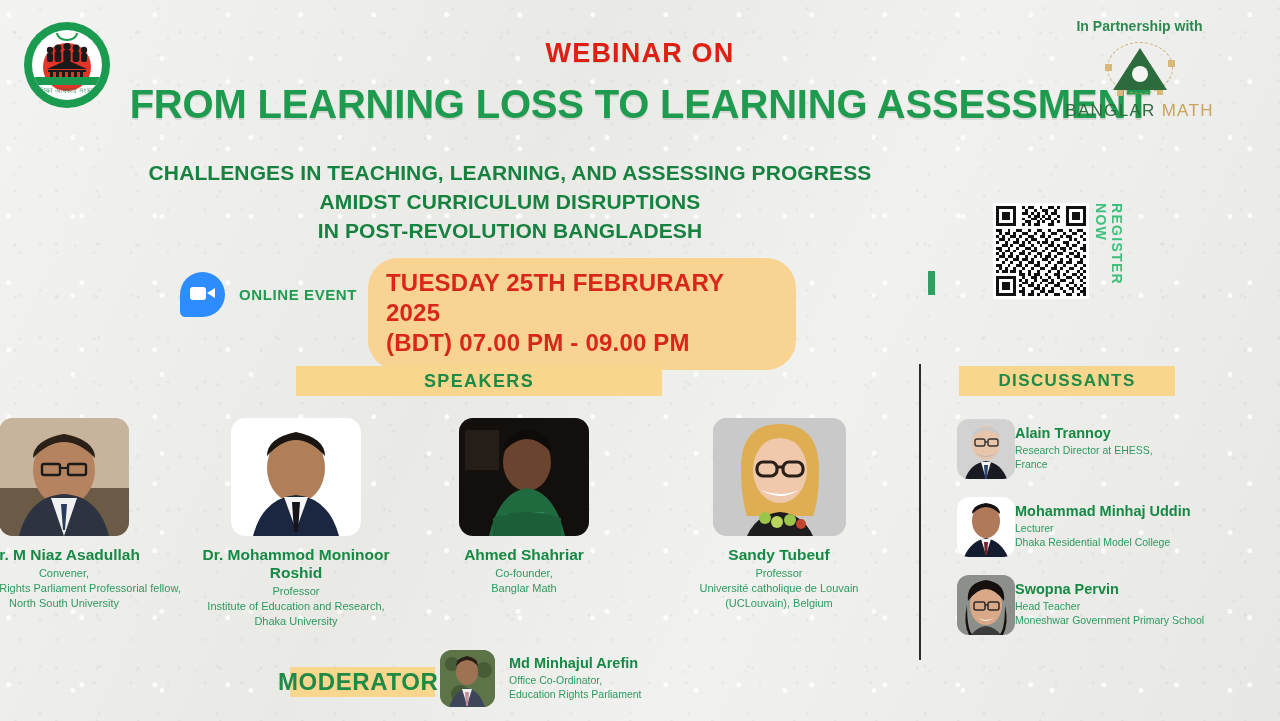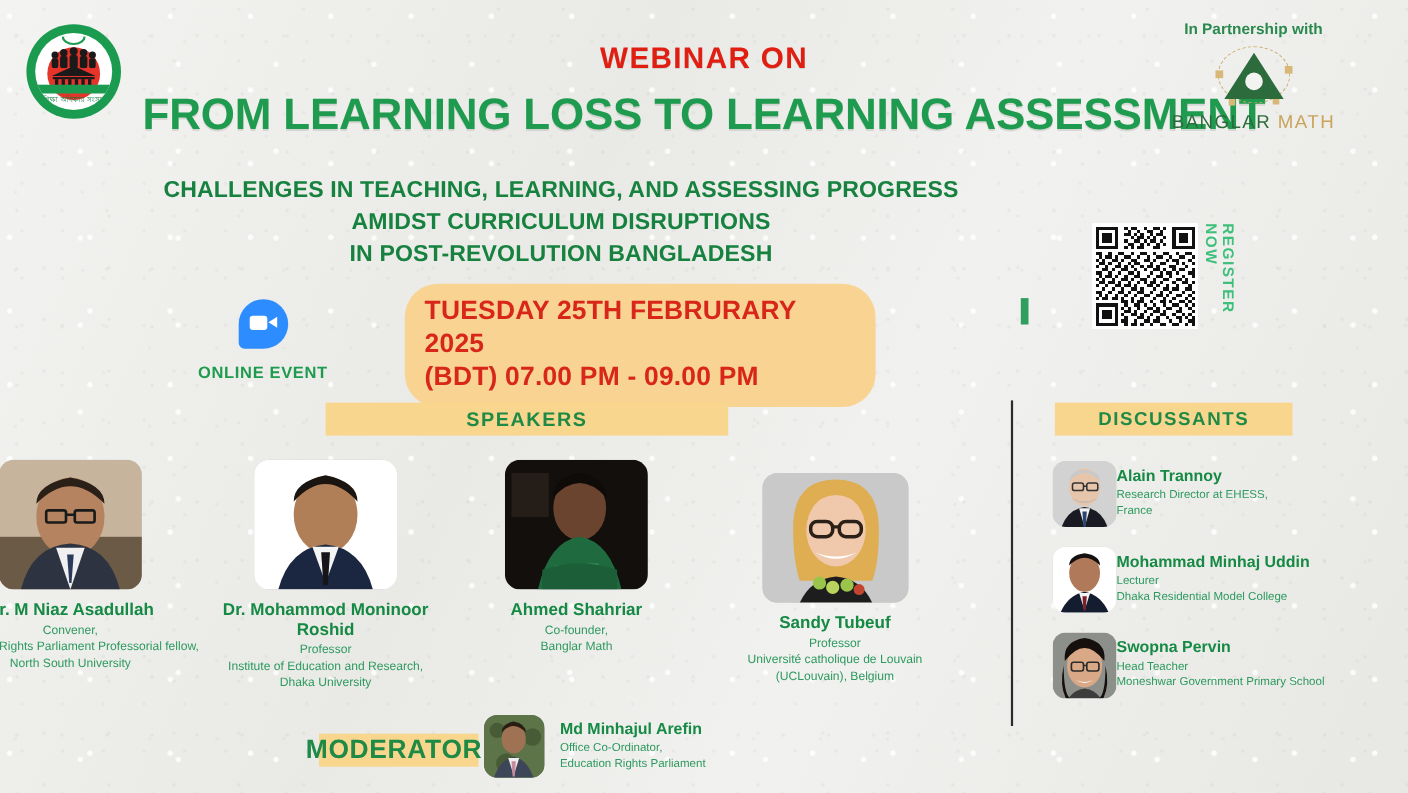--- a/index.html
+++ b/index.html
@@ -126,21 +126,21 @@
     color: #3fbf7c; font-size: 14px; font-weight: bold;
     letter-spacing: 1.3px;
     height: 96px;
   }
   .green-tick {
     position: absolute; left: 928px; top: 271px;
     width: 7px; height: 24px; background: #2f9e5f;
   }
 
   
-  .online-row { position: absolute; left: 180px; top: 272px; display: flex; align-items: center; gap: 14px; flex-direction: column; }
+  .online-row { position: absolute; left: 180px; top: 272px; display: flex; align-items: center; gap: 14px; }
   .zoom-icon { position: relative; width: 45px; height: 45px; }
   .zoom-bubble {
     position: absolute; inset: 0;
     background: #2d8cff; border-radius: 50% 50% 50% 12%;
   }
   .zoom-cam {
     position: absolute; left: 10px; top: 15px; width: 16px; height: 13px;
     background: #ffffff; border-radius: 3px;
   }
   .zoom-cam2 {
@@ -178,21 +178,21 @@
     position: absolute; left: 919px; top: 364px; width: 2px; height: 296px;
     background: #2b2b2b;
   }
 
   
   .speakers-row { position: absolute; left: 0; top: 418px; width: 920px; height: 230px; }
   .speaker { position: absolute; width: 236px; text-align: center; }
   .speaker:nth-of-type(1) { left: -54px; }
   .speaker:nth-of-type(2) { left: 178px; }
   .speaker:nth-of-type(3) { left: 406px; }
-  .speaker:nth-of-type(4) { left: 641px; margin-top: 12px; }
+  .speaker:nth-of-type(4) { left: 661px; }
 
   .photo {
     width: 130px; height: 118px; margin: 0 auto;
     border-radius: 14px; overflow: hidden; position: relative;
     background: #cfcfcf;
   }
   .photo.wide { width: 133px; }
   .sp-name { margin-top: 10px; color: #168a44; font-size: 15.5px; font-weight: bold; }
   .sp-meta { margin-top: 2px; color: #2e9a5f; font-size: 11px; line-height: 15px; }
 

